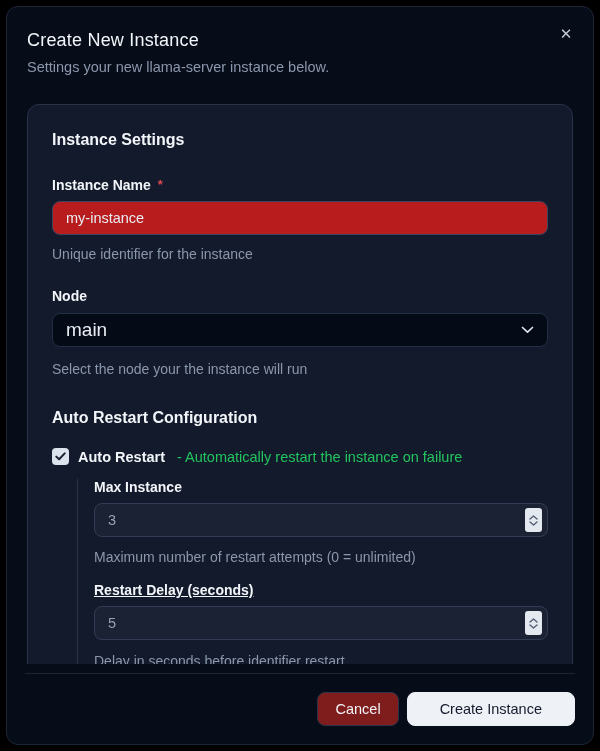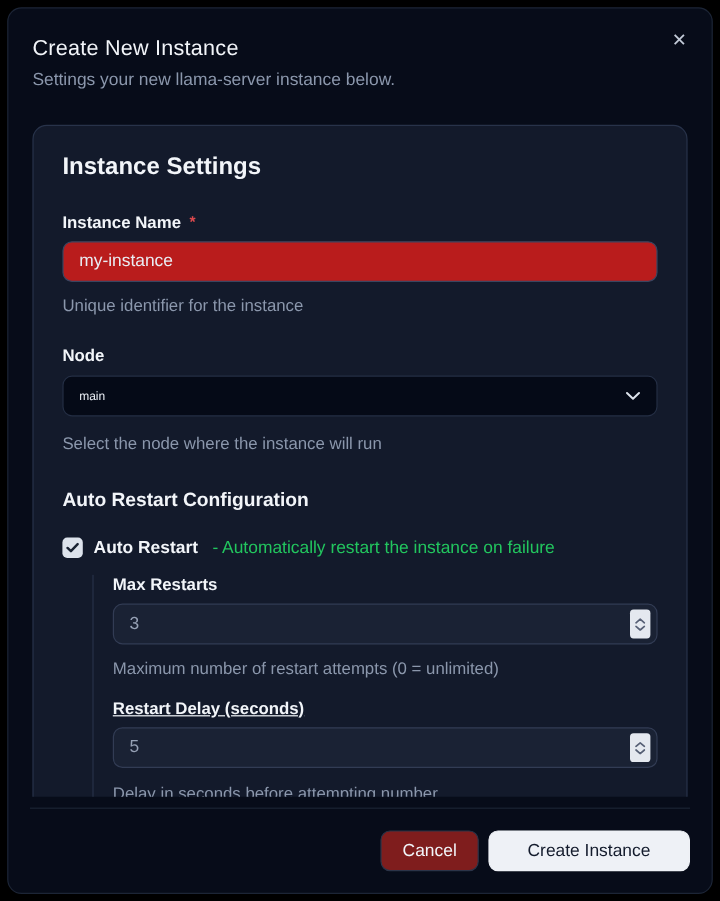--- a/index.html
+++ b/index.html
@@ -58,21 +58,21 @@
   }
   .card {
     margin-top: 28px;
     background: #131a2b;
     border: 1px solid #28334a;
     border-radius: 12px;
     padding: 25px 24px 24px 24px;
   }
   .card-heading {
     color: #f2f5f9;
-    font-size: 20px;
+    font-size: 16px;
     line-height: 19px;
     font-weight: 700;
   }
   .field-label {
     display: block;
     color: #f2f5f9;
     font-size: 14px;
     line-height: 17px;
     font-weight: 600;
   }
@@ -103,21 +103,21 @@
     height: 34px;
     background: #050a17;
     border: 1px solid #242e44;
     border-radius: 8px;
     display: flex;
     align-items: center;
     justify-content: space-between;
     padding: 0 13px;
     cursor: pointer;
   }
-  .select-value { color: #e9edf3; font-size: 10px; }
+  .select-value { color: #e9edf3; font-size: 19px; }
   .section-heading {
     margin-top: 30px;
     color: #f2f5f9;
     font-size: 16px;
     line-height: 19px;
     font-weight: 700;
   }
   .check-row {
     margin-top: 21px;
     display: flex;
@@ -242,39 +242,39 @@
 
       <label class="field-label gap2">Node</label>
       <div class="select-box">
         <span class="select-value">main</span>
         <span>
           <svg class="icon-svg" width="13" height="8" viewBox="0 0 13 8">
             <polyline points="1.5,1.5 6.5,6.2 11.5,1.5" fill="none" stroke="#dde3ec" stroke-width="1.7" stroke-linecap="round" stroke-linejoin="round"></polyline>
           </svg>
         </span>
       </div>
-      <p class="help-text mt14">Select the node where the instance will run</p>
+      <p class="help-text mt14">Select the node your the instance will run</p>
 
       <h3 class="section-heading">Auto Restart Configuration</h3>
 
       <div class="check-row">
         <span class="checkbox">
           <span>
             <svg class="icon-svg" width="11" height="9" viewBox="0 0 11 9">
               <polyline points="1.3,4.6 4.1,7.3 9.7,1.4" fill="none" stroke="#1a2333" stroke-width="2" stroke-linecap="round" stroke-linejoin="round"></polyline>
             </svg>
           </span>
         </span>
         <label class="check-label">Auto Restart</label>
         <span class="check-desc">- Automatically restart the instance on failure</span>
       </div>
 
       <div class="indent-block">
 
-        <label class="field-label">Max Restarts</label>
+        <label class="field-label">Max Instance</label>
         <div class="num-wrap">
           <input class="num-input" type="text" value="3" style="">
           <span class="stepper">
             <span>
               <svg class="icon-svg" width="9" height="5" viewBox="0 0 9 5">
                 <polyline points="1,4 4.5,1 8,4" fill="none" stroke="#565f75" stroke-width="1.4" stroke-linecap="round" stroke-linejoin="round"></polyline>
               </svg>
             </span>
             <span>
               <svg class="icon-svg" width="9" height="5" viewBox="0 0 9 5">
@@ -294,21 +294,21 @@
                 <polyline points="1,4 4.5,1 8,4" fill="none" stroke="#565f75" stroke-width="1.4" stroke-linecap="round" stroke-linejoin="round"></polyline>
               </svg>
             </span>
             <span>
               <svg class="icon-svg" width="9" height="5" viewBox="0 0 9 5">
                 <polyline points="1,1 4.5,4 8,1" fill="none" stroke="#565f75" stroke-width="1.4" stroke-linecap="round" stroke-linejoin="round"></polyline>
               </svg>
             </span>
           </span>
         </div>
-        <p class="help-text mt13">Delay in seconds before attempting number</p>
+        <p class="help-text mt13">Delay in seconds before identifier restart</p>
 
       </div>
     </div>
   </div>
 
   <div class="divider"></div>
 
   <div class="modal-footer">
     <button class="btn btn-secondary">Cancel</button>
     <button class="btn btn-primary">Create Instance</button>

